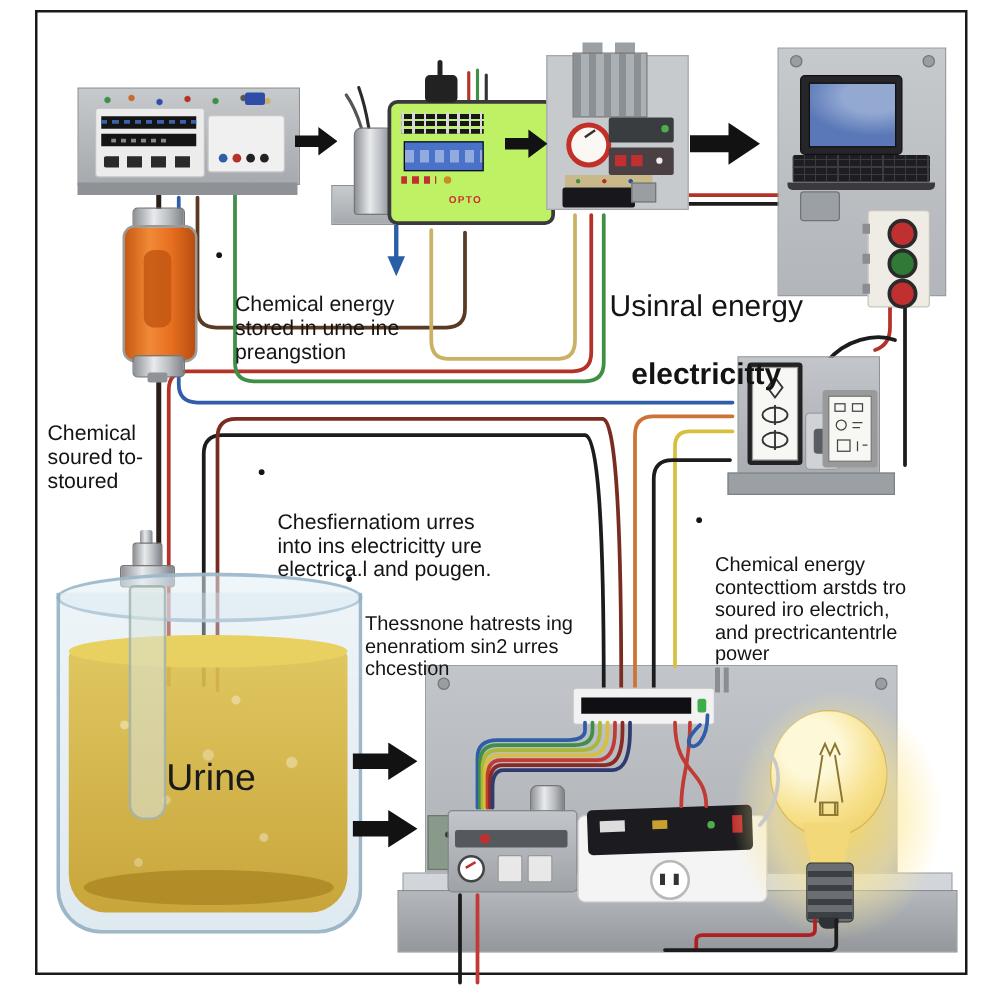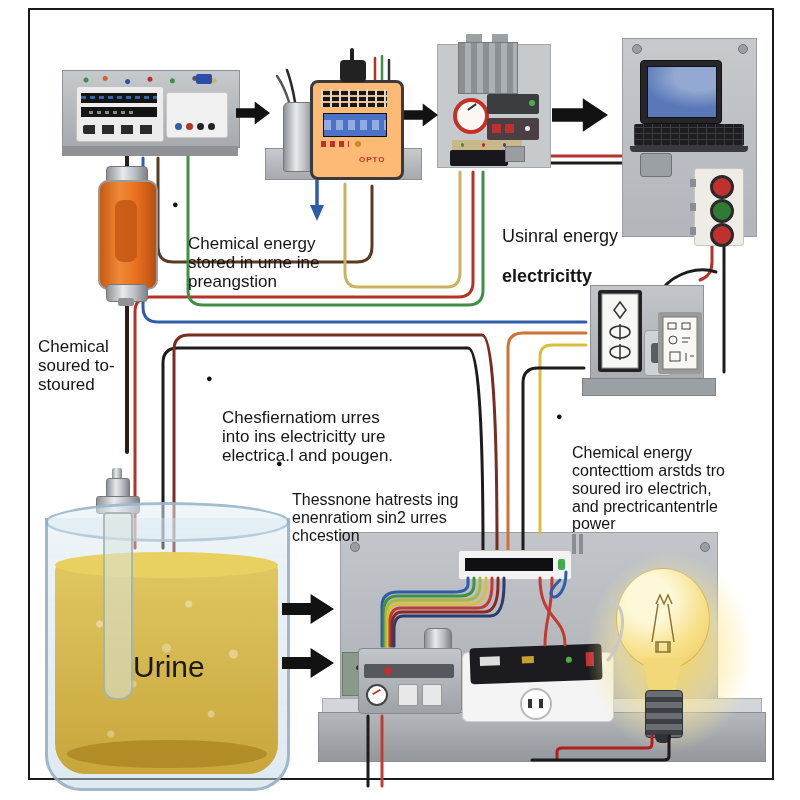--- a/index.html
+++ b/index.html
@@ -109,21 +109,21 @@
   </div>
 
   <div class="abs arrow-right" style="left:236px;top:100px;width:34px;height:26px;"></div>
 
   <div class="abs dev" style="left:265px;top:56px;width:155px;height:128px;">
     <div class="abs plat" style="left:0;top:92px;width:155px;height:30px;"></div>
 
     <div class="abs metal" style="left:18px;top:46px;width:30px;height:68px;border-radius:6px 6px 3px 3px;border:1px solid #777;"></div>
     <div class="abs metal" style="left:103px;top:36px;width:30px;height:78px;border-radius:6px 6px 3px 3px;border:1px solid #777;"></div>
 
-    <div class="abs" style="left:45px;top:24px;width:88px;height:94px;background:#fdba74;border:3px solid #3a3a3e;border-radius:8px;">
+    <div class="abs" style="left:45px;top:24px;width:88px;height:94px;background:#bef264;border:3px solid #3a3a3e;border-radius:8px;padding-left:40px;">
       <div class="abs" style="left:8px;top:6px;width:66px;height:18px;
            background:repeating-linear-gradient(90deg,#d8d8d8 0 2px,transparent 2px 9px),repeating-linear-gradient(0deg,#17171b 0 4px,transparent 4px 6px);"></div>
       <div class="abs" style="left:10px;top:30px;width:62px;height:22px;background:#4a72c8;border:1px solid #0d0d10;
            background-image:repeating-linear-gradient(90deg,rgba(255,255,255,.4) 0 7px,transparent 7px 12px);background-size:100% 10px;background-position:0 6px;background-repeat:no-repeat;"></div>
       <div class="abs" style="left:8px;top:58px;width:28px;height:6px;
            background:repeating-linear-gradient(90deg,#c03030 0 5px,transparent 5px 9px);"></div>
       <div class="abs" style="left:42px;top:58px;width:6px;height:6px;background:#c98a2a;border-radius:50%;"></div>
       <div class="abs" style="left:46px;top:72px;font-size:8px;font-weight:bold;color:#d03030;letter-spacing:1px;">OPTO</div>
     </div>
     <div class="abs" style="left:75px;top:4px;width:26px;height:22px;background:#222;border-radius:4px;"></div>
@@ -221,21 +221,21 @@
     <div class="abs" style="left:22px;top:132px;width:16px;height:8px;background:#8f9397;border-radius:2px;"></div>
   </div>
 
   <div class="tb" style="left:188px;top:196px;width:175px;font-size:17px;">
     <span class="bullet">●</span>
     <span>Chemical energy
 stored in urne ine
 preangstion</span>
   </div>
 
-  <div class="tb" style="left:502px;top:206px;width:160px;font-size:18px;">
+  <div class="tb" style="left:485px;top:206px;width:160px;font-size:24px;text-align:center;">
     <div>Usinral energy</div>
     <div style="font-weight:600;">electricitty</div>
   </div>
 
   <div class="tb" style="left:38px;top:318px;width:96px;font-size:17px;">
     <span>Chemical
 soured to-
 stoured</span>
   </div>
 
@@ -255,21 +255,21 @@
 
   <div class="tb" style="left:572px;top:408px;width:160px;font-size:16px;">
     <span class="bullet">●</span>
     <span>Chemical energy
 contecttiom arstds tro
 soured iro electrich,
 and prectricantentrle
 power</span>
   </div>
 
-  <div class="abs dev" style="left:45px;top:468px;width:273px;height:325px;z-index:2;">
+  <div class="abs dev" style="left:45px;top:424px;width:273px;height:325px;z-index:2;">
 
     <div class="abs metal" style="left:67px;top:0;width:10px;height:12px;border-radius:2px;"></div>
     <div class="abs metal" style="left:61px;top:10px;width:22px;height:20px;border-radius:3px;border:1px solid #777;"></div>
     <div class="abs metal" style="left:51px;top:28px;width:42px;height:16px;border-radius:3px;border:1px solid #777;"></div>
 
     <div class="abs" style="left:0;top:34px;width:239px;height:34px;border-radius:50%;border:3px solid rgba(150,180,200,.85);background:rgba(226,238,245,.55);"></div>
     <div class="abs" style="left:0;top:50px;width:239px;height:270px;border:3px solid rgba(140,170,190,.8);border-top:none;border-radius:0 0 36px 36px;background:linear-gradient(rgba(212,228,238,.4),rgba(192,212,226,.5));"></div>
 
     <div class="abs" style="left:10px;top:96px;width:223px;height:210px;border-radius:6px 6px 30px 30px;background:linear-gradient(rgba(222,191,70,.85),rgba(198,160,44,.92));"></div>
     <div class="abs" style="left:10px;top:84px;width:223px;height:26px;border-radius:50%;background:#e8d160;"></div>

